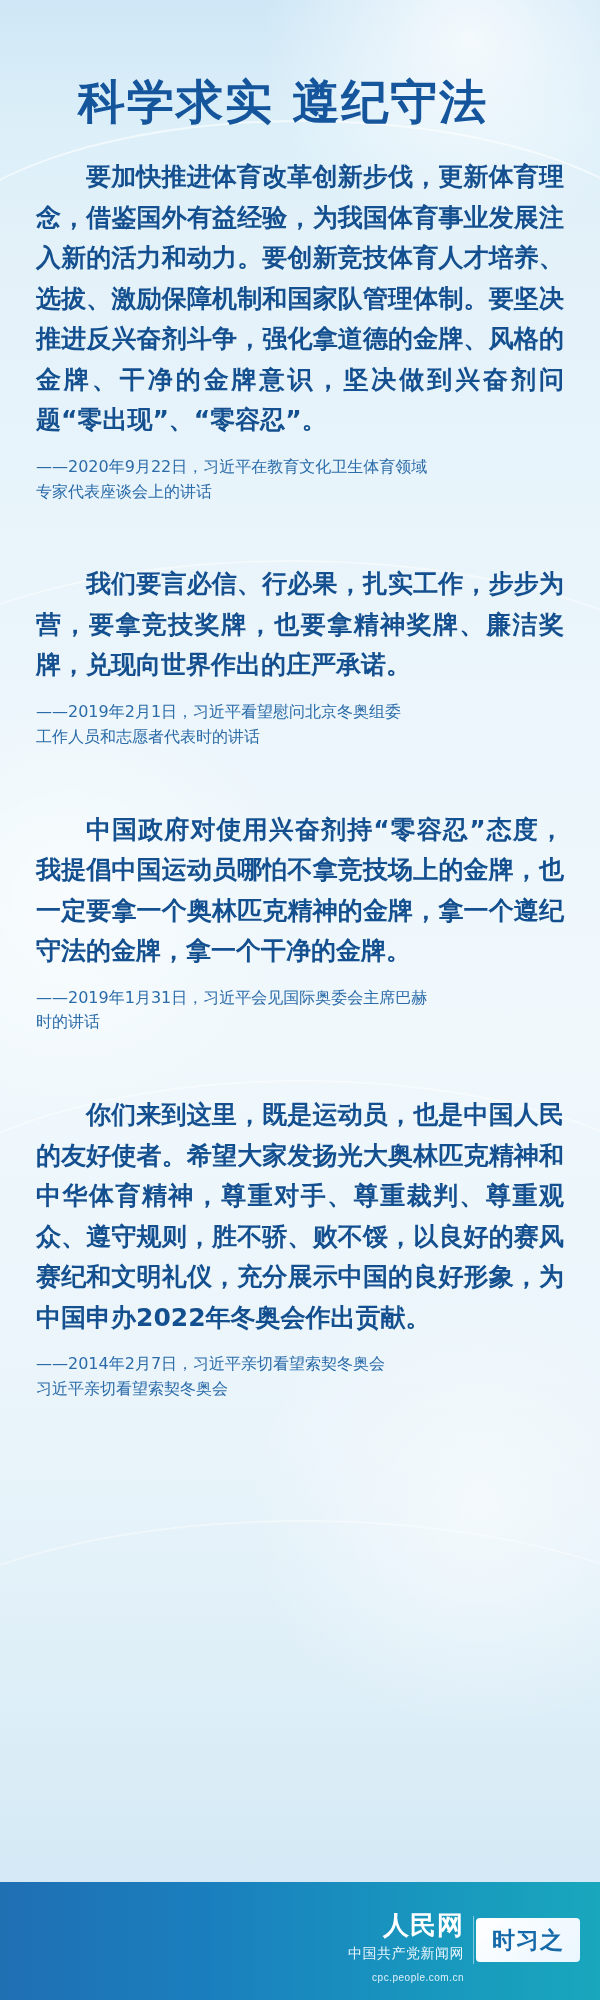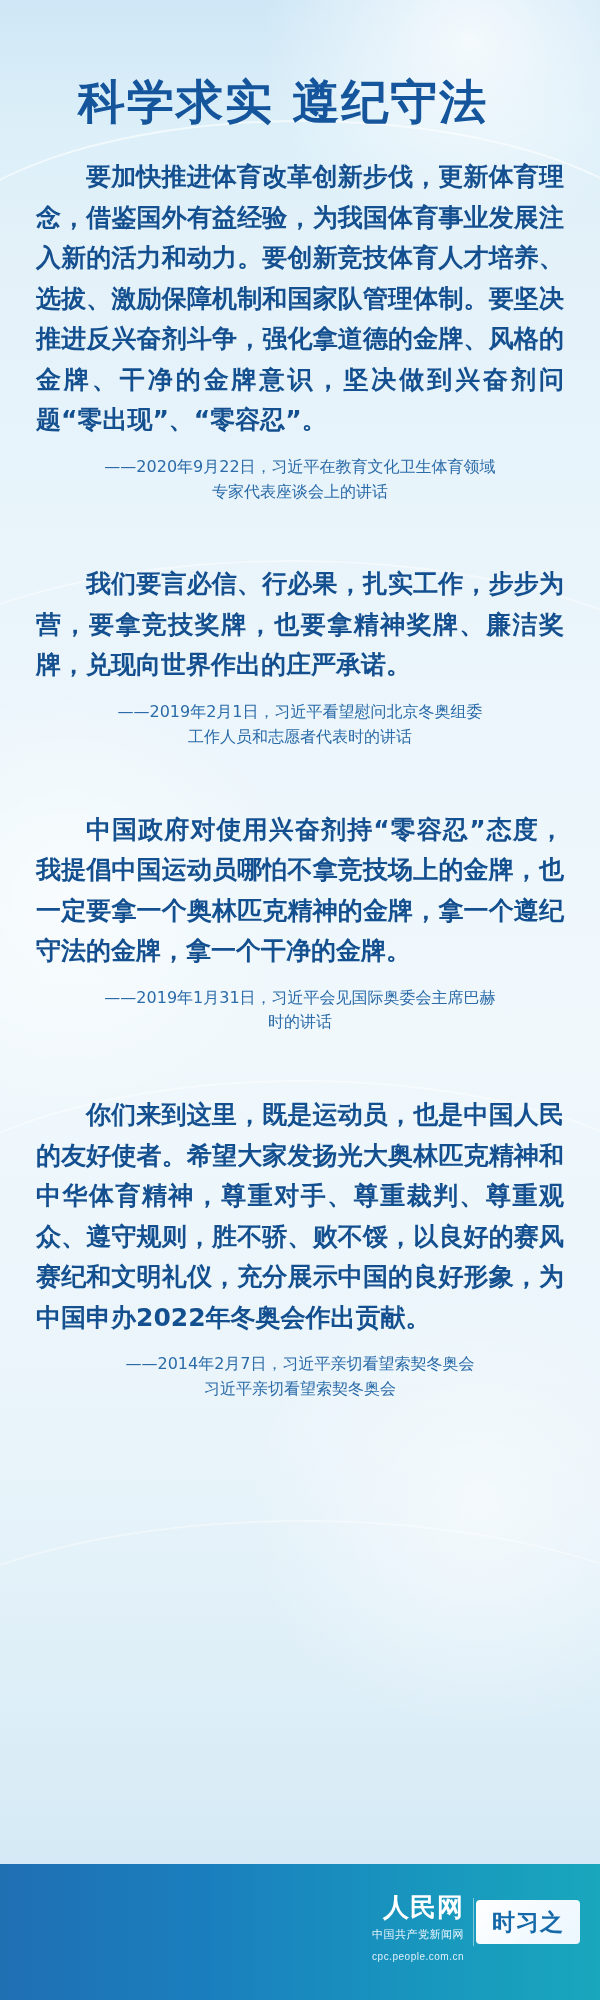--- a/index.html
+++ b/index.html
@@ -88,34 +88,34 @@
     text-indent: 50px;
     font-weight: 600;
     margin: 0;
   }
   .source {
     margin: 14px 0 0 0;
     font-family: "DejaVu Sans", "Liberation Sans", sans-serif;
     font-size: 16px;
     line-height: 1.55;
     color: #2b6ba8;
-    text-align: center;
+    text-align: left;
     font-weight: 500;
   }
   .source .src-line {
     display: block;
   }
 
   
   .footer {
     position: absolute;
     left: 0;
     bottom: 0;
     width: 600px;
-    height: 136px;
+    height: 118px;
     background: linear-gradient(90deg, #1f6fb3 0%, #1a7fbe 35%, #1896be 70%, #19a7bd 100%);
     z-index: 5;
   }
   .footer-inner {
     position: relative;
     width: 100%;
     height: 100%;
   }
   .brand {
     position: absolute;
@@ -129,21 +129,21 @@
     font-size: 26px;
     font-weight: bold;
     letter-spacing: 1px;
     line-height: 1;
     color: #ffffff;
     display: block;
   }
   .brand-sub {
     display: block;
     font-family: "DejaVu Sans", "Liberation Sans", sans-serif;
-    font-size: 11px;
+    font-size: 14px;
     margin-top: 7px;
     color: #eaf6ff;
     letter-spacing: 0.5px;
     text-align: right;
   }
   .brand-url {
     display: block;
     font-family: "Liberation Sans", sans-serif;
     font-size: 10px;
     margin-top: 9px;

